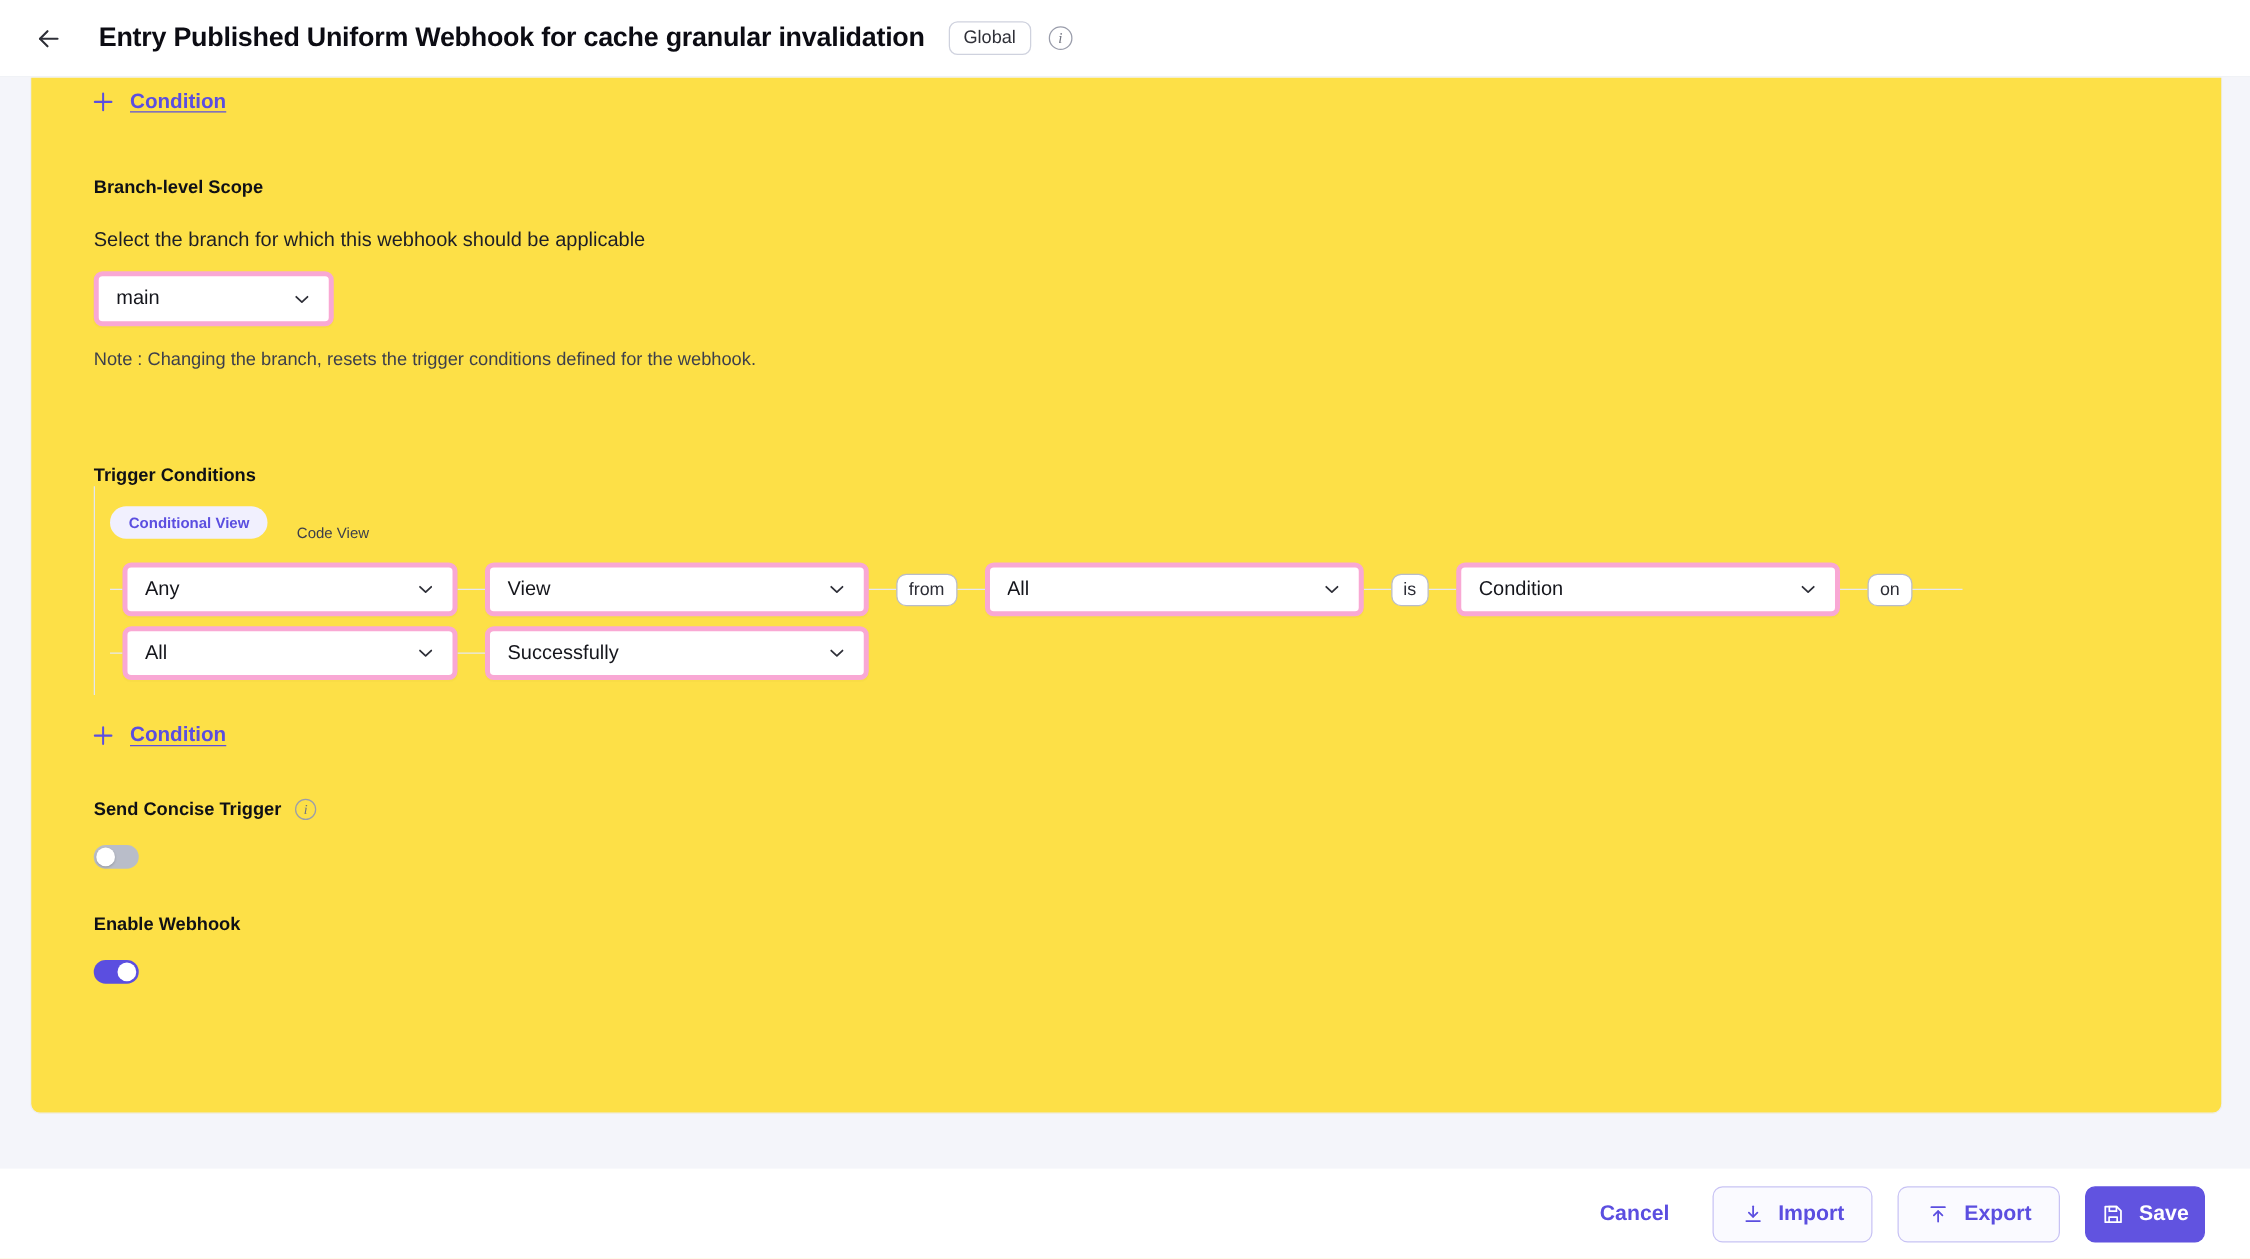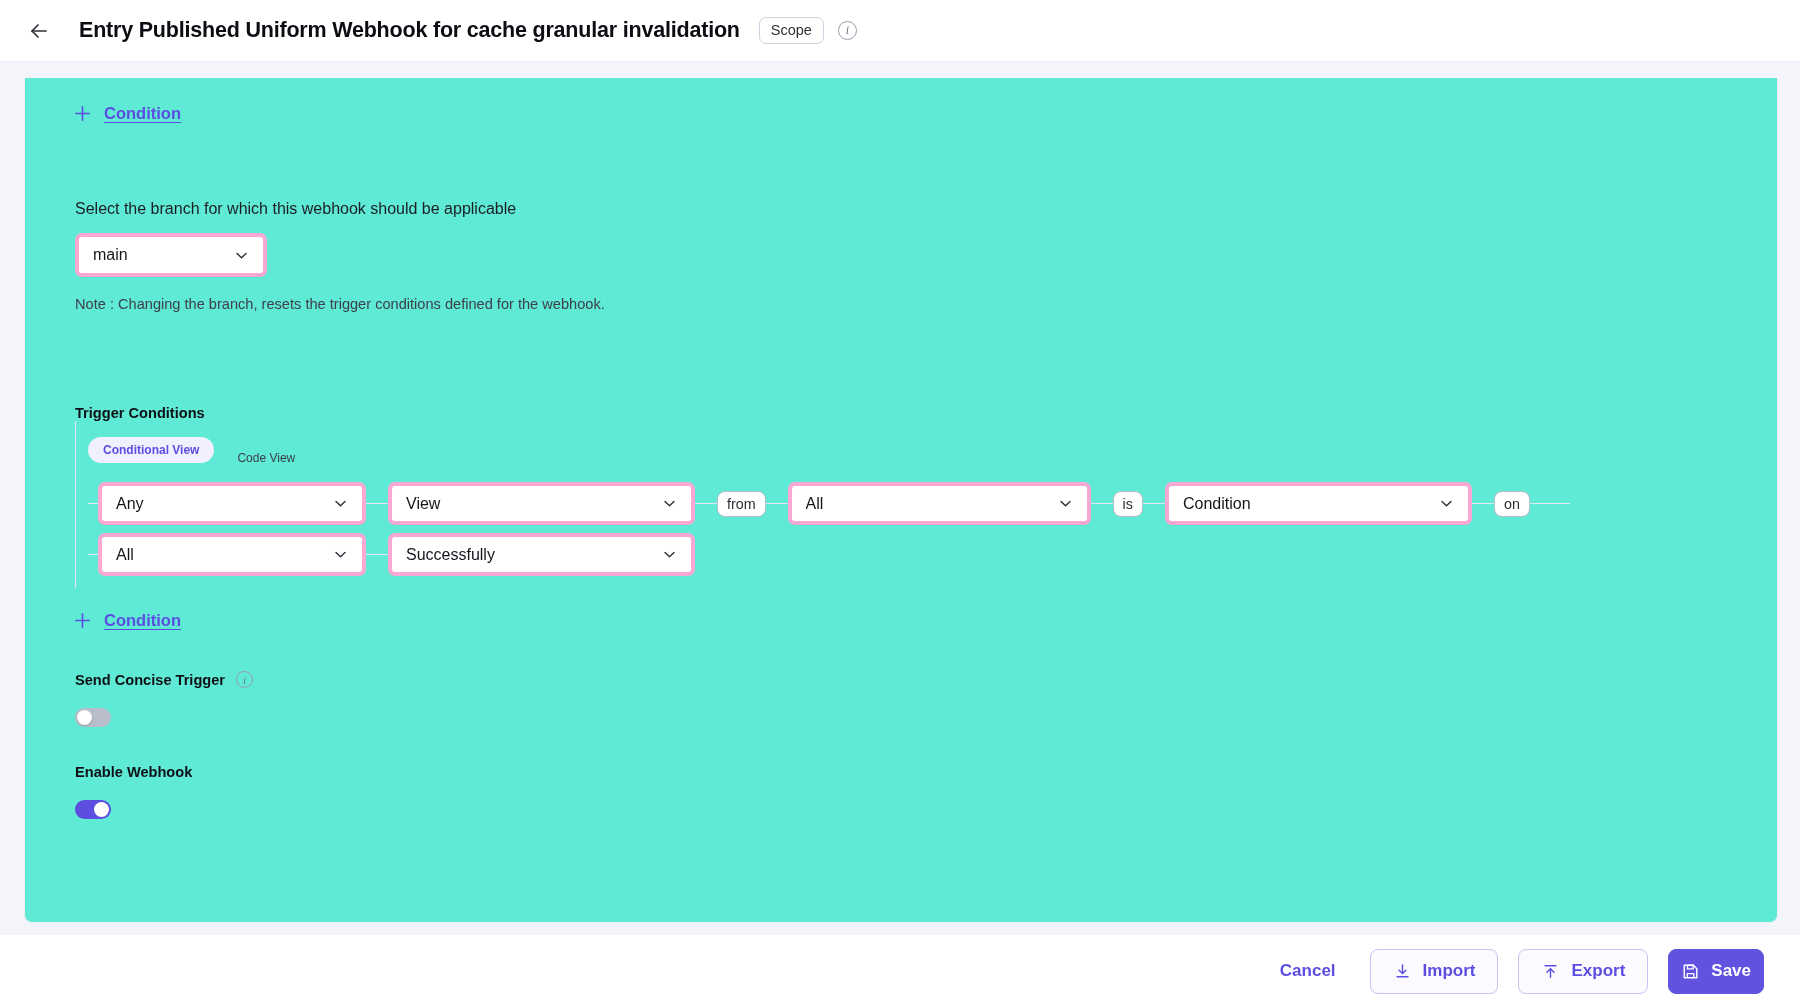--- a/index.html
+++ b/index.html
@@ -87,25 +87,25 @@
   
   .page-bg {
     position: absolute;
     top: 62px; left: 0;
     width: 1800px;
     height: 873px;
     background: #f4f5fa;
   }
   .card {
     position: absolute;
-    top: 78px;
+    top: 46px;
     left: 24px;
     width: 1754px;
     height: 845px;
-    background: #5eead4;
+    background: #fde047;
     border: 1px solid #eceef4;
     border-top: none;
     border-radius: 0 0 8px 8px;
     overflow: hidden;
   }
 
   
   .select {
     position: relative;
     height: 43px;
@@ -298,36 +298,37 @@
 <div class="app">
 
   <div class="topbar">
     <div class="back-btn">
       <svg width="24" height="24" viewBox="0 0 24 24" fill="none">
         <path d="M19 12H5" stroke="currentColor" stroke-width="1.7" stroke-linecap="round"></path>
         <path d="M11 6l-6 6 6 6" stroke="currentColor" stroke-width="1.7" stroke-linecap="round" stroke-linejoin="round"></path>
       </svg>
     </div>
     <div class="page-title">Entry Published Uniform Webhook for cache granular invalidation</div>
-    <div class="scope-badge">Scope</div>
+    <div class="scope-badge">Global</div>
     <div class="info-circle">i</div>
   </div>
 
   <div class="page-bg"></div>
 
   <div class="card">
 
     <div class="add-cond" style="position:absolute; left:48px; top:26px;">
       <svg class="plus-icon" viewBox="0 0 20 20" fill="none">
         <path d="M10 3v14M3 10h14" stroke="currentColor" stroke-width="1.7" stroke-linecap="round"></path>
       </svg>
       <span class="txt">Condition</span>
     </div>
 
     <div style="position:absolute; left:50px; top:96px;">
+      <div class="sec-label">Branch-level Scope</div>
 
       <div class="sec-desc" style="margin-top:26px;">Select the branch for which this webhook should be applicable</div>
 
       <div class="select branch-select">
         <span class="val">main</span>
         <svg class="chev" viewBox="0 0 16 16" fill="none">
           <path d="M3.2 5.8L8 10.4l4.8-4.6" stroke="currentColor" stroke-width="1.5" stroke-linecap="round" stroke-linejoin="round"></path>
         </svg>
       </div>
 

